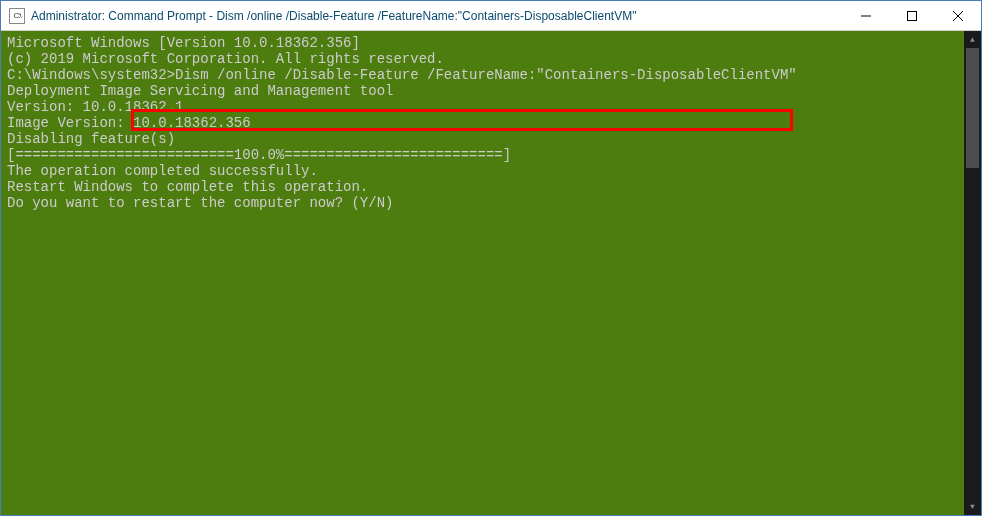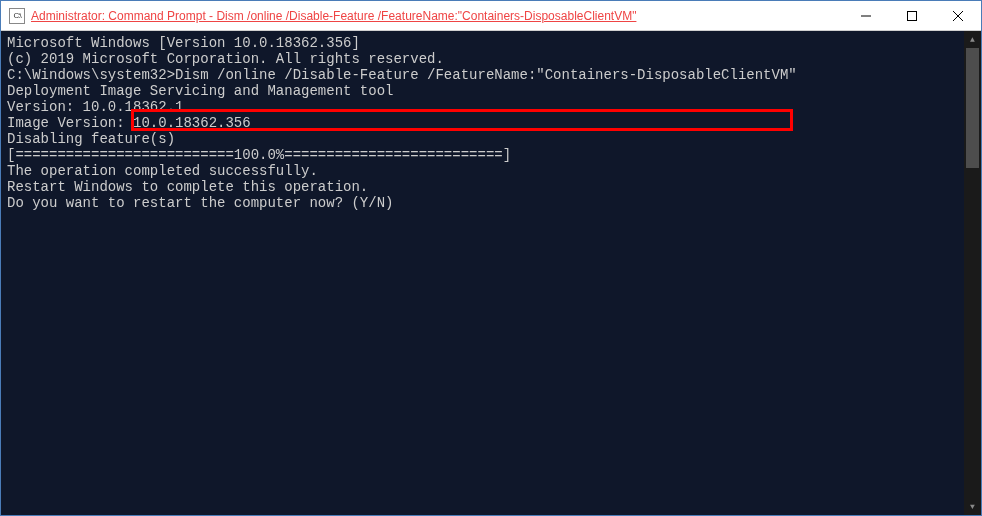--- a/index.html
+++ b/index.html
@@ -41,25 +41,24 @@
       align-items: center;
       justify-content: center;
       font-size: 8px;
       font-family: sans-serif;
       color: #333;
       letter-spacing: -1px;
     }
     .titlebar-text {
       font-family: "Segoe UI", Tahoma, sans-serif;
       font-size: 12px;
-      color: #ef4444;
+      color: #0c4a6e;
       flex: 1;
       white-space: nowrap;
       overflow: hidden;
-      text-decoration: underline;
     }
     .window-controls {
       display: flex;
       height: 100%;
     }
     .window-control {
       width: 46px;
       height: 100%;
       display: flex;
       align-items: center;
@@ -69,21 +68,21 @@
     }
     .window-control.close {
       color: #000000;
     }
     .window-control svg {
       width: 10px;
       height: 10px;
     }
     .terminal-body {
       flex: 1;
-      background: #0f172a;
+      background: #4d7c0f;
       position: relative;
       display: flex;
       justify-content: flex-end;
     }
     .terminal-content {
       flex: 1;
       padding: 4px 6px;
       color: #cccccc;
       font-family: "Consolas", "Courier New", monospace;
       font-size: 14px;

